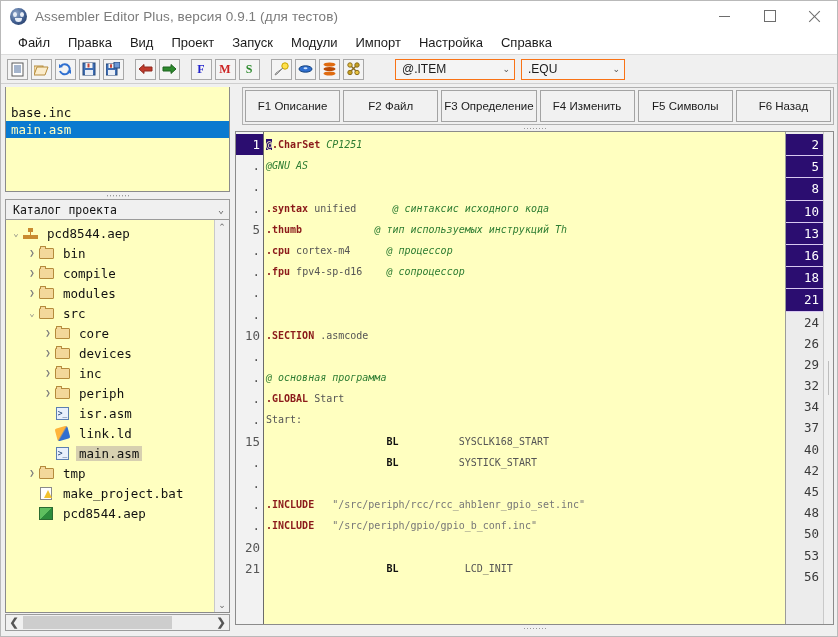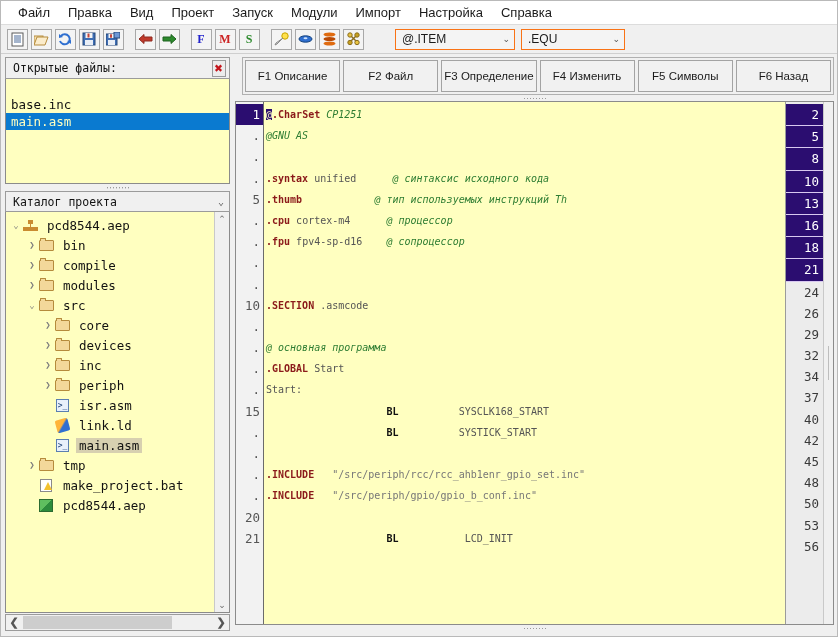--- a/index.html
+++ b/index.html
@@ -257,20 +257,35 @@
   .st-cell{padding:0 7px;height:100%;display:flex;align-items:center;}
   .st-sep{width:1px;height:100%;background:#b8b8b8;}
   .bottom-dots{height:6px;display:flex;align-items:center;justify-content:center;gap:2px;}
   .bottom-dots i{width:1px;height:1px;background:#9a9a9a;display:block;}
 </style>
 </head>
 <body>
 
 <div id="app">
 
+  <div class="titlebar">
+    <div class="app-icon"></div>
+    <div class="title-text">Assembler Editor Plus, версия 0.9.1 (для тестов)</div>
+    <div class="win-btns">
+      <div class="win-btn">
+          <span class="glyph-min"></span>
+        </div>
+      <div class="win-btn">
+          <span class="glyph-max"></span>
+        </div>
+      <div class="win-btn close">
+          <span class="glyph-close"></span>
+        </div>
+    </div>
+  </div>
 
   <div class="menubar">
     <div class="menu-item">Файл</div>
     <div class="menu-item">Правка</div>
     <div class="menu-item">Вид</div>
     <div class="menu-item">Проект</div>
     <div class="menu-item">Запуск</div>
     <div class="menu-item">Модули</div>
     <div class="menu-item">Импорт</div>
     <div class="menu-item">Настройка</div>
@@ -381,24 +396,20 @@
     <div class="combo" style="width:104px">
       <span>.EQU</span>
       <span class="chev">⌄</span>
     </div>
   </div>
 
   <div class="body">
 
     <div class="left">
 
-      <div class="panel-head">
-        <span>Открытые файлы:</span>
-        <span class="xclose">✖</span>
-      </div>
 
       <div class="files-list">
         <div class="file-row">base.inc</div>
         <div class="file-row sel">main.asm</div>
       </div>
 
       <div class="splitter-dots">
         <i></i>
           <i></i>
           <i></i>

